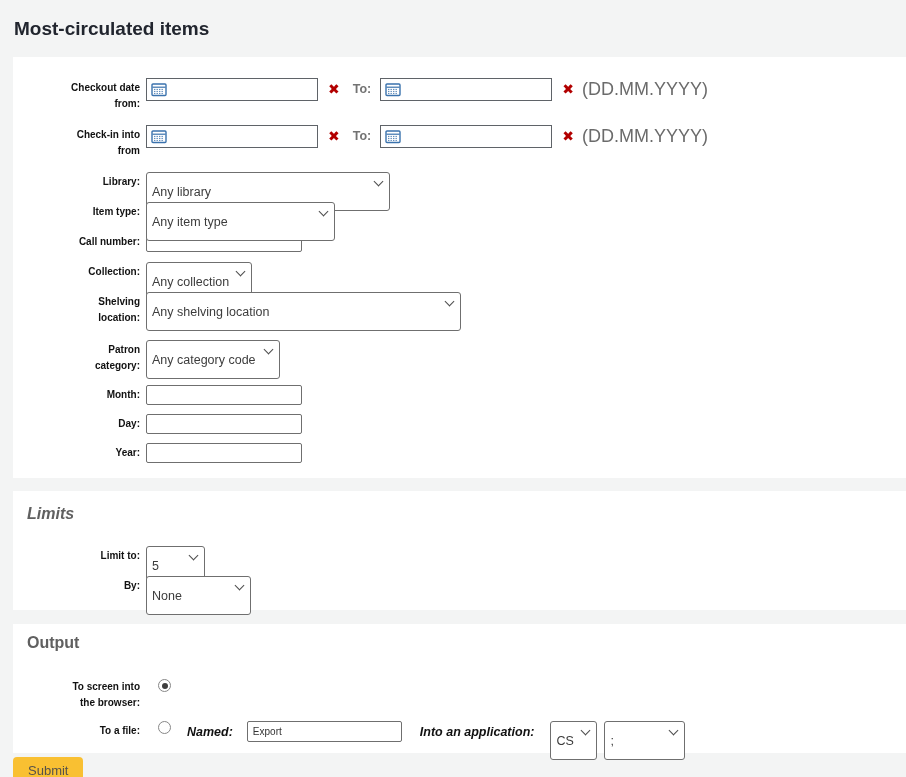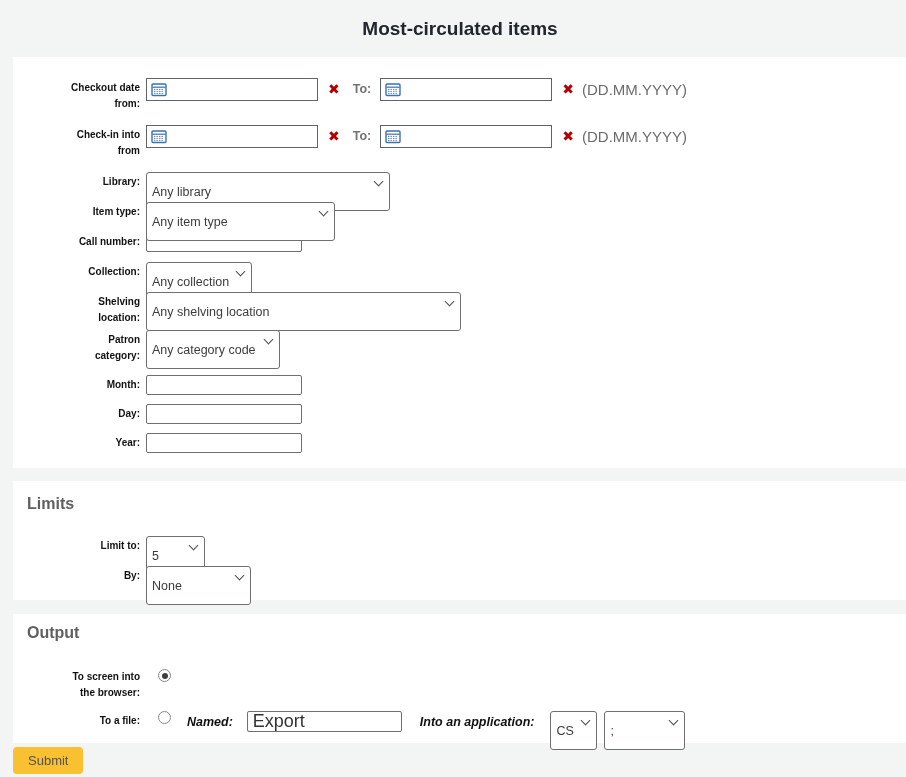--- a/index.html
+++ b/index.html
@@ -9,74 +9,73 @@
     background:#f3f4f4;
     font-family:"Liberation Sans", sans-serif;
     color:#1a1a1a;
     overflow:hidden;
   }
   .page-title {
     padding:17px 0 0 14px;
     font-size:19px; line-height:24px;
     font-weight:bold;
     color:#21252e;
-    text-align:center;
   }
   .panel {
     background:#ffffff;
     margin-left:13px;
   }
   .panel-form { margin-top:16px; padding:21px 0 15px 0; }
   .panel-limits { margin-top:13px; padding:13px 0 13px 0; }
   .panel-output { margin-top:14px; padding:9px 0 10px 0; }
 
   .section-heading {
     font-size:16px; font-weight:bold;
     color:#606060;
     padding-left:14px;
     line-height:20px;
   }
-  .panel-limits .section-heading { margin-bottom:22px; }
+  .panel-limits .section-heading { margin-bottom:22px;font-style:italic; }
   .panel-output .section-heading { margin-bottom:24px; }
 
   .frow { display:flex; align-items:flex-start; margin-bottom:9px; }
   .frow:last-child { margin-bottom:0; }
   .flabel {
     flex:0 0 133px;
     padding-right:6px;
     text-align:right;
     font-weight:bold;
     font-size:10px;
     line-height:16px;
     white-space:pre-line;
     padding-top:2px;
     color:#111;
   }
   .frow-date { margin-bottom:13px; }
-  .frow-gap14 { margin-bottom:4px; }
+  .frow-gap14 { margin-bottom:14px; }
   .frow-gap11 { margin-bottom:11px; }
   .frow-gap10 { margin-bottom:10px; }
 
   .date-input {
     width:172px; height:23px;
     border:1px solid #5f6368;
     background:#fff;
     display:flex; align-items:center;
     padding-left:4px;
     cursor:text;
   }
   .cal-icon { display:inline-flex; pointer-events:none; }
   .clear-x {
     color:#b20000; font-weight:bold; font-size:14px;
     line-height:23px; margin-left:10px; cursor:pointer;
     font-family:"DejaVu Sans", sans-serif;
   }
   .to-label { font-weight:bold; font-size:12.5px; line-height:23px; margin-left:13px; color:#737373; }
   .date-input.second { margin-left:9px; }
-  .hint { color:#6b6b6b; font-size:15px; line-height:23px; margin-left:8px; }
+  .hint { color:#6b6b6b; font-size:18px; line-height:23px; margin-left:8px; }
 
   .sel-wrap { position:relative; display:inline-block; height:21px; }
   select {
     appearance:none; -webkit-appearance:none; -moz-appearance:none;
     width:100%; height:39px;
     border:1px solid #6f6f6f; border-radius:3px;
     background:#fff;
     font-family:"Liberation Sans", sans-serif;
     font-size:12.5px; color:#3c3c3c;
     padding:0 22px 0 5px;
@@ -116,21 +115,21 @@
     cursor:pointer; flex:0 0 auto;
   }
   .radio.checked::after {
     content:""; position:absolute; left:2.5px; top:2.5px; right:2.5px; bottom:2.5px;
     background:#3e3e3e; border-radius:50%;
   }
   .inline-label { font-weight:bold; font-size:12.5px; line-height:22px; color:#111;font-style:italic; }
   .named-label { margin-left:16px; }
   .app-label { margin-left:18px; }
   .named-input { width:155px; height:21px; margin-left:14px; border-radius:2px; border:1px solid #6f6f6f;
-    font-family:"Liberation Sans", sans-serif; font-size:18px; color:#333; padding:7px 5px; }
+    font-family:"Liberation Sans", sans-serif; font-size:10px; color:#333; padding:7px 5px; }
   .fmt-wrap { margin-left:16px; }
   .delim-wrap { margin-left:7px; }
   .out-row2 { align-items:flex-start; }
   .out-row2 .radio { margin-top:0; }
 
   .submit-btn {
     margin:4px 0 0 13px;
     background:#f9c032;
     color:#56524a;
     border:none; border-radius:4px;

